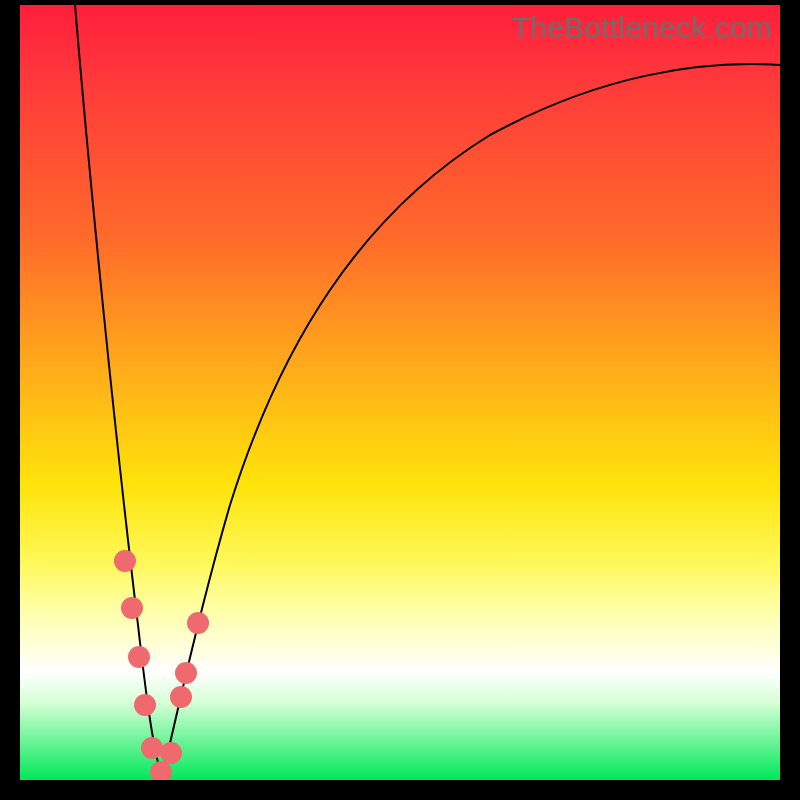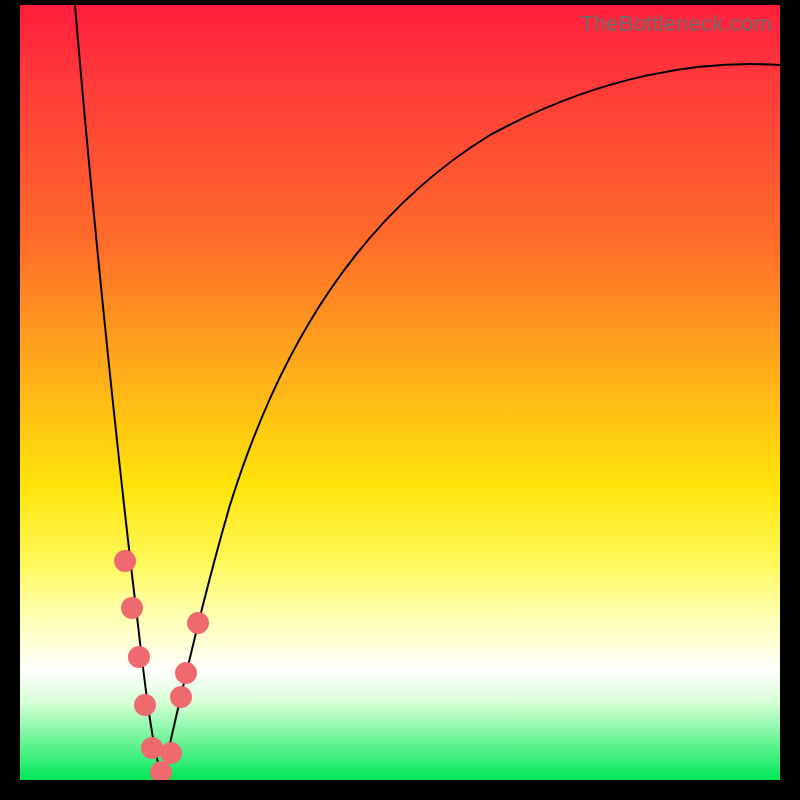--- a/index.html
+++ b/index.html
@@ -36,21 +36,21 @@
       #ffffff 86%,
       #d6ffd6 90%,
       #00e858 100%
     );
   }
   .watermark {
     position: absolute;
     top: 6px;
     right: 8px;
     color: #6d6d6d;
-    font-size: 22px;
+    font-size: 30px;
     font-weight: 400;
     letter-spacing: 0.2px;
     user-select: none;
   }
   svg.curve {
     position: absolute;
     left: 0;
     top: 0;
     width: 760px;
     height: 775px;

